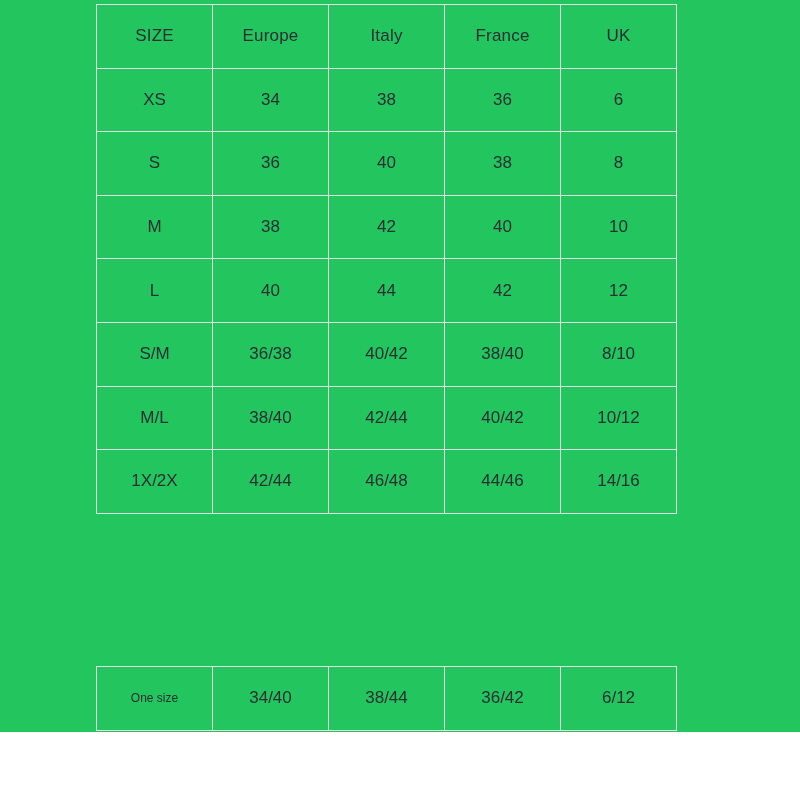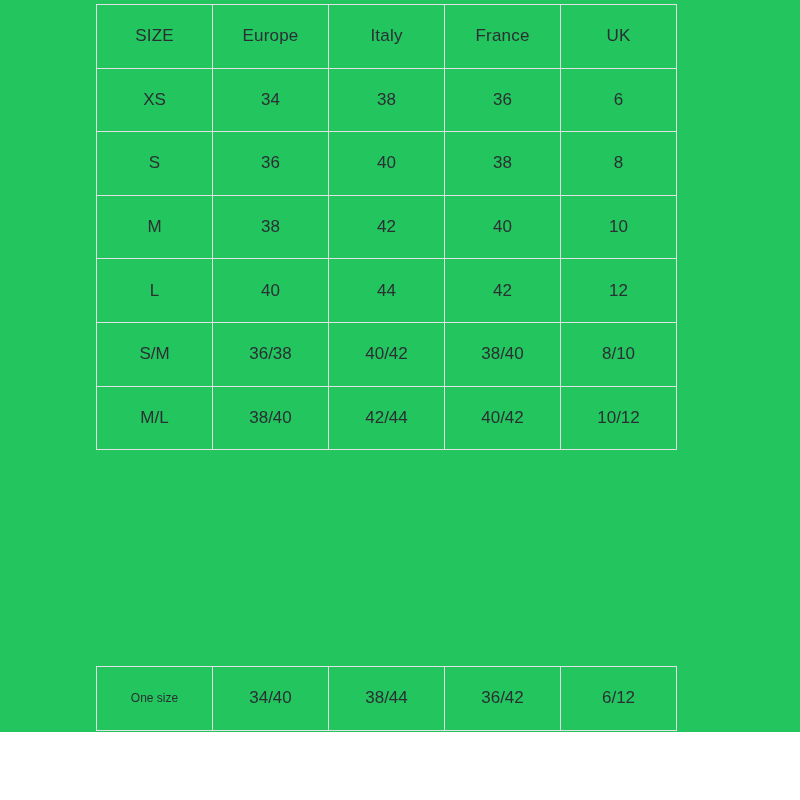--- a/index.html
+++ b/index.html
@@ -123,20 +123,27 @@
           <td class="value-cell">38/40</td>
           <td class="value-cell">8/10</td>
         </tr>
         <tr>
           <td class="row-label">M/L</td>
           <td class="value-cell">38/40</td>
           <td class="value-cell">42/44</td>
           <td class="value-cell">40/42</td>
           <td class="value-cell">10/12</td>
         </tr>
+        <tr>
+          <td class="row-label">1X/2X</td>
+          <td class="value-cell">42/44</td>
+          <td class="value-cell">46/48</td>
+          <td class="value-cell">44/46</td>
+          <td class="value-cell">14/16</td>
+        </tr>
       </tbody>
     </table>
   </div>
 
   <div class="table-wrap" id="extra-table-wrap">
     <table class="size-table" id="extra-table">
       <colgroup>
         <col class="col-size">
         <col class="col-other">
         <col class="col-other">

